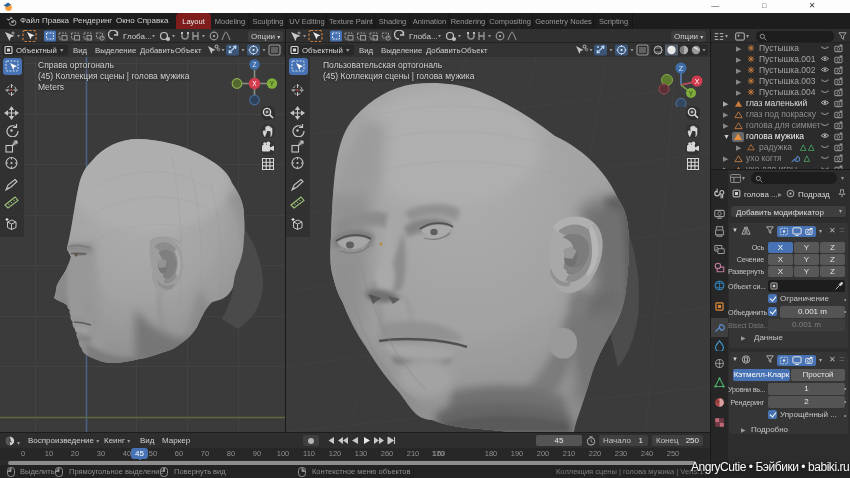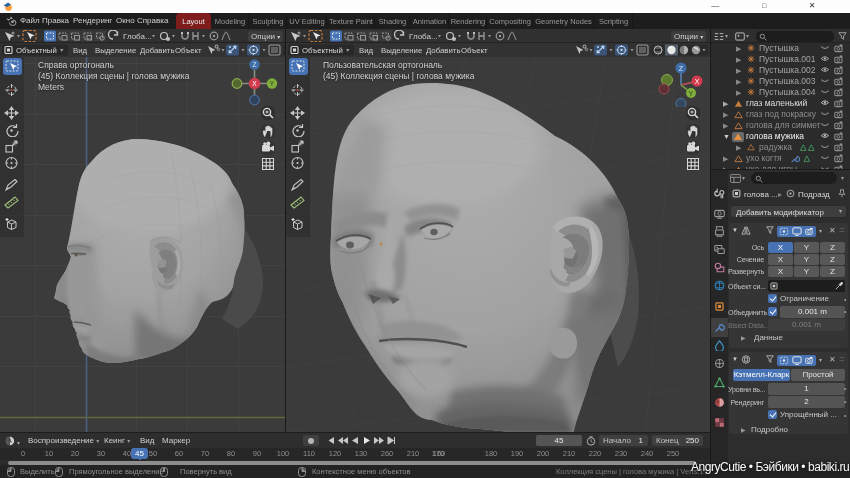--- a/index.html
+++ b/index.html
@@ -1093,21 +1093,21 @@
         <use href="#mouseL"></use>
       </svg>
     <span class="st" style="left:20px">Выделить</span>
     <svg class="abs mouseic" style="left:55px">
         <use href="#mouseL"></use>
       </svg>
     <span class="st" style="left:69px">Прямоугольное выделение</span>
     <svg class="abs mouseic" style="left:160px">
         <use href="#mouseM"></use>
       </svg>
-    <span class="st" style="left:180px">Повернуть вид</span>
+    <span class="st" style="left:174px">Повернуть вид</span>
     <svg class="abs mouseic" style="left:298px">
         <use href="#mouseR"></use>
       </svg>
     <span class="st" style="left:312px">Контекстное меню объектов</span>
     <span class="st" style="left:556px;color:#7d7d7d">Коллекция сцены | голова мужика | Verts:17</span>
     <span class="st" style="left:691px;top:-4.5px;color:#fbfbfb;font-size:12px;letter-spacing:-0.45px;text-shadow:0 0 3px rgba(0,0,0,0.55)">AngryCutie • Бэйбики • babiki.ru</span>
   </div>
 </div>
 
 </body></html>

